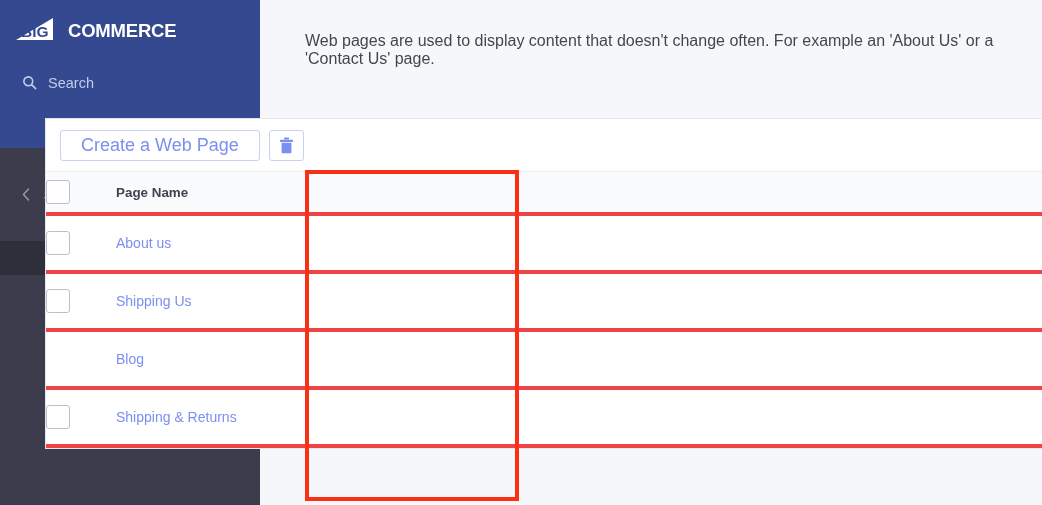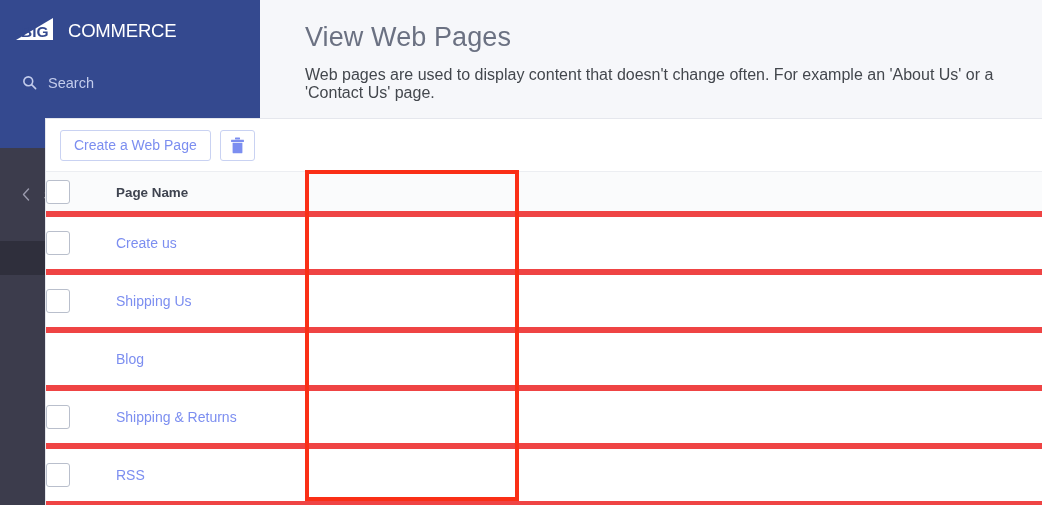--- a/index.html
+++ b/index.html
@@ -53,21 +53,21 @@
     width: 56px;
     height: 26px;
     flex: 0 0 56px;
   }
 
   .logo-mark svg { display: block; }
 
   .logo-word {
     color: #ffffff;
     font-size: 18.5px;
-    font-weight: normal;
+    font-weight: bold;
     letter-spacing: -0.2px;
     line-height: 1;
     margin-left: -1px;
   }
 
   .nav-top-item {
     display: flex;
     align-items: center;
     height: 41px;
     padding-left: 22px;
@@ -164,26 +164,26 @@
     display: flex;
     align-items: center;
     padding-left: 14px;
     gap: 9px;
     background: #ffffff;
     border-bottom: 1px solid #eceef2;
   }
 
   .btn-create {
     height: 31px;
-    padding: 0 13px;
+    padding: 0 20px;
     background: #ffffff;
     border: 1px solid #c9d2f2;
     border-radius: 3px;
     color: #7c8ef0;
-    font-size: 14px;
+    font-size: 18px;
     font-family: "Liberation Sans", sans-serif;
     cursor: pointer;
     display: flex;
     align-items: center;
   }
 
   .btn-trash {
     width: 35px;
     height: 31px;
     background: #ffffff;
@@ -196,21 +196,21 @@
   }
   .btn-trash svg { display: block; }
 
   table.grid {
     width: 100%;
     border-collapse: collapse;
     table-layout: fixed;
   }
 
   table.grid th, table.grid td {
-    border-bottom: 6px solid #ef4444;
+    border-bottom: 4px solid #ef4444;
     vertical-align: middle;
     padding: 0;
   }
 
   th.col-check, td.col-check {
     width: 70px;
     padding-left: 20px;
   }
   th.col-name, td.col-name {
     width: 225px;
@@ -310,21 +310,20 @@
       <span>Blog</span>
     </div>
     <div class="sub-item">
       <span>Image Manager</span>
     </div>
 
   </aside>
 
   <main class="main">
 
-    <h1 class="page-title">View Web Pages</h1>
     <p class="page-desc">Web pages are used to display content that doesn't change often. For example an 'About Us' or a 'Contact Us' page.</p>
 
   </main>
 
   <section class="card">
 
     <div class="toolbar">
       <button class="btn-create">Create a Web Page</button>
       <button class="btn-trash">
         <span>
@@ -349,21 +348,21 @@
           <th class="col-rest"></th>
         </tr>
       </thead>
       <tbody>
 
         <tr>
           <td class="col-check">
             <span class="cbox"></span>
           </td>
           <td class="col-name">
-            <a class="page-link">Create us</a>
+            <a class="page-link">About us</a>
           </td>
           <td class="col-rest"></td>
         </tr>
 
         <tr>
           <td class="col-check">
             <span class="cbox"></span>
           </td>
           <td class="col-name">
             <a class="page-link">Shipping Us</a>
@@ -382,29 +381,20 @@
         <tr>
           <td class="col-check">
             <span class="cbox"></span>
           </td>
           <td class="col-name">
             <a class="page-link">Shipping &amp; Returns</a>
           </td>
           <td class="col-rest"></td>
         </tr>
 
-        <tr>
-          <td class="col-check">
-            <span class="cbox"></span>
-          </td>
-          <td class="col-name">
-            <a class="page-link">RSS</a>
-          </td>
-          <td class="col-rest"></td>
-        </tr>
 
       </tbody>
     </table>
 
   </section>
 
   <div class="annotation-box"></div>
 
 </div>
 

